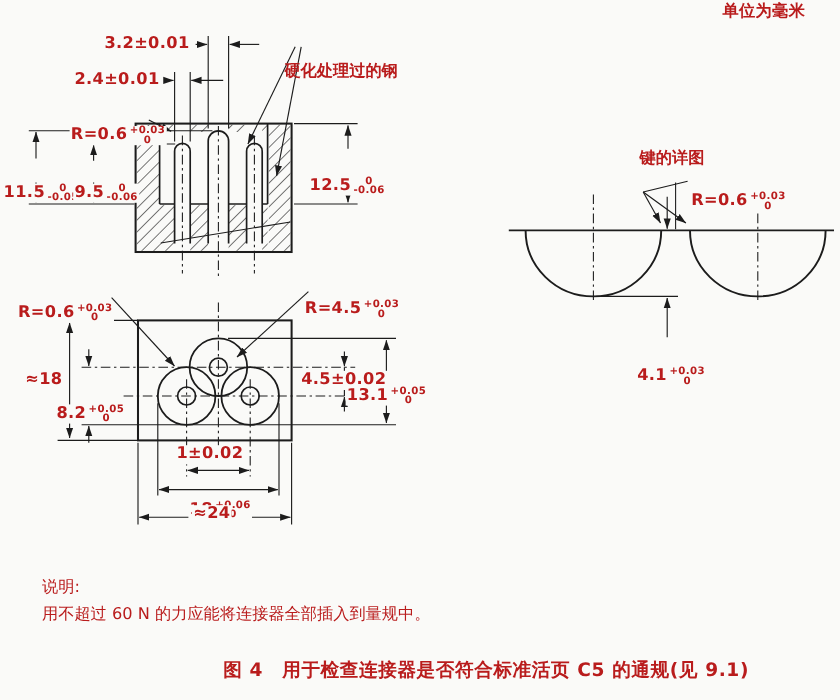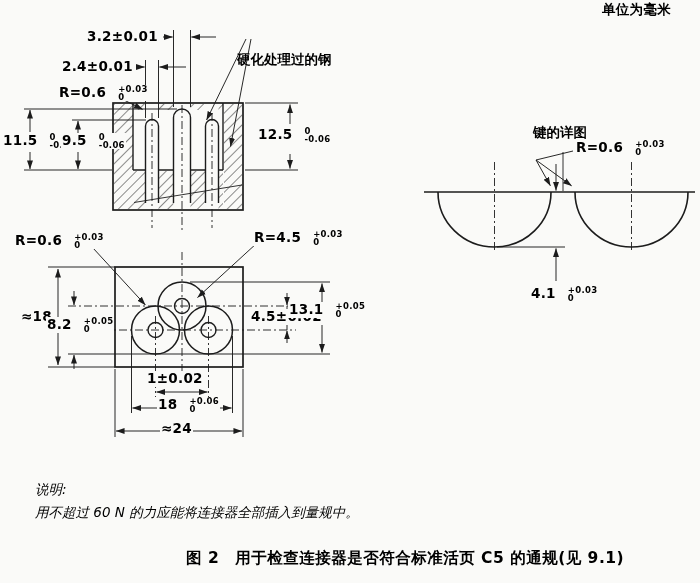--- a/index.html
+++ b/index.html
@@ -1,28 +1,28 @@
 <!DOCTYPE html>
 <html><head>
 <meta charset="utf-8">
 <style>
   html,body{margin:0;padding:0;background:#fafaf8;}
   #stage{position:relative;width:700px;height:583px;background:#fafaf8;
-         font-family:"DejaVu Sans",sans-serif;color:#000000;overflow:hidden;}
+         font-family:"DejaVu Sans",sans-serif;color:#b91c1c;overflow:hidden;}
   #stage svg{position:absolute;left:0;top:0;}
   .lbl{position:absolute;font-size:13.5px;line-height:1.15;white-space:nowrap;
        background:#fafaf8;padding:0 1px;}
-  .dim{display:flex;align-items:center;gap:12px;}
-  .tol{display:inline-flex;flex-direction:column;align-items:flex-start;
+  .dim{display:flex;align-items:center;gap:2px;margin-top:20px;}
+  .tol{display:inline-flex;flex-direction:column;align-items:center;
        font-size:8.5px;line-height:8px;font-weight:bold;}
   .tol i{font-style:normal;display:block;}
   .num{font-weight:bold;letter-spacing:0.3px;}
   .cjk{font-weight:bold;margin-top:32px;}
   .cap{font-size:15.5px;font-weight:bold;letter-spacing:0.5px;}
-  .note{font-size:13.5px;font-style:italic;}
+  .note{font-size:13.5px;}
 </style>
 </head>
 <body>
 
 <div id="stage">
 
   <svg width="700" height="583" viewBox="0 0 700 583">
     <defs>
       <marker id="ar" viewBox="0 0 10 10" refX="9.5" refY="5" markerWidth="9.5" markerHeight="9.5" orient="auto-start-reverse">
         <path d="M0,1.7 L9.8,5 L0,8.3 Z" fill="#1c1c1c"></path>
@@ -253,14 +253,14 @@
     <span class="tol">
         <i>+0.06</i>
         <i>0</i>
       </span>
   </div>
 
   <div class="lbl num" style="left:160px;top:421px">≈24</div>
 
   <div class="lbl note" style="left:34px;top:482px;background:transparent">说明:</div>
   <div class="lbl note" style="left:34px;top:505px;background:transparent">用不超过 60 N 的力应能将连接器全部插入到量规中。</div>
-  <div class="lbl cap" style="left:185px;top:550px;background:transparent">图 2　用于检查连接器是否符合标准活页 C5 的通规(见 9.1)</div>
+  <div class="lbl cap" style="left:185px;top:550px;background:transparent">图 4　用于检查连接器是否符合标准活页 C5 的通规(见 9.1)</div>
 </div>
 
 </body></html>

